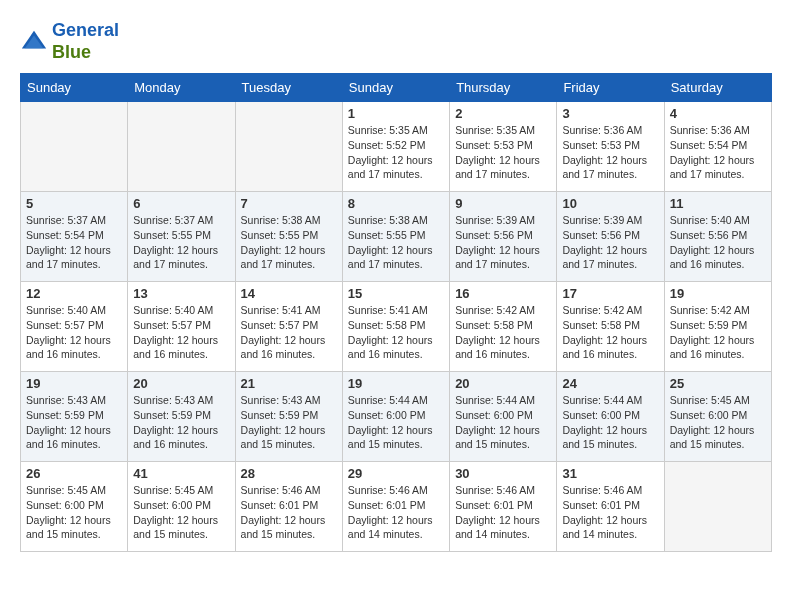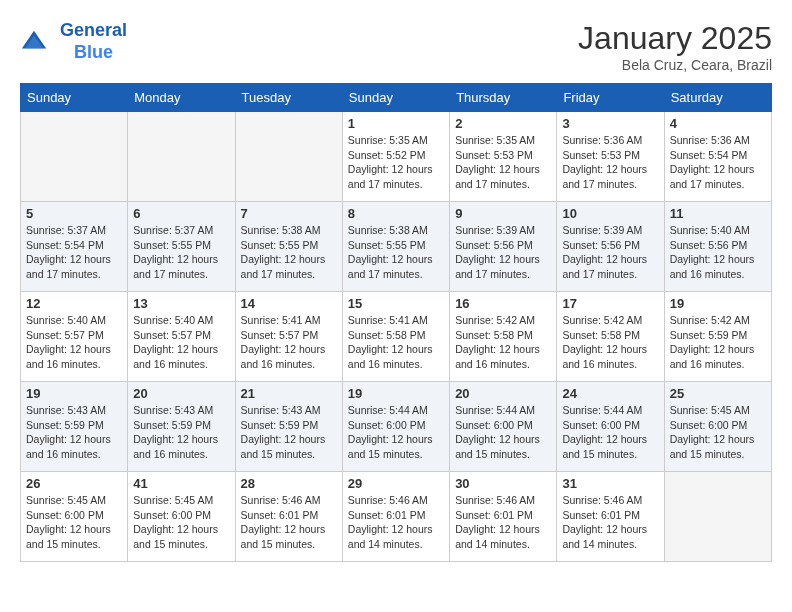--- a/index.html
+++ b/index.html
@@ -12,21 +12,21 @@
     }
     .header {
       display: flex;
       justify-content: space-between;
       align-items: flex-start;
       margin-bottom: 10px;
     }
     .logo {
       display: flex;
       align-items: center;
-      gap: 12px;
+      gap: 4px;
     }
     .logo-text {
       font-size: 18px;
       font-weight: bold;
       color: #333;
       line-height: 1.2;
     }
     .logo-text span {
       color: #1a5fb4;
     }
@@ -89,26 +89,22 @@
 <body>
 
 <div class="header">
   <div class="logo">
     <svg class="logo-icon" viewBox="0 0 30 30" xmlns="http://www.w3.org/2000/svg">
       <polygon points="15,3 28,22 2,22" fill="#1a5fb4"></polygon>
       <polygon points="15,8 25,22 5,22" fill="#4a90d9" opacity="0.5"></polygon>
     </svg>
     <div class="logo-text">
       <div><span>General</span></div>
-      <div style="color:#3b82f6;text-align:center;">Blue</div>
+      <div style="color:#4d7c0f;">Blue</div>
     </div>
-  </div>
-  <div class="title-block">
-    <div class="month-title">January 2025</div>
-    <div class="location">Bela Cruz, Ceara, Brazil</div>
   </div>
 </div>
 
 <table>
   <thead>
     <tr>
     <th>Sunday</th>
         <th>Monday</th>
         <th>Tuesday</th>
         <th>Sunday</th>

